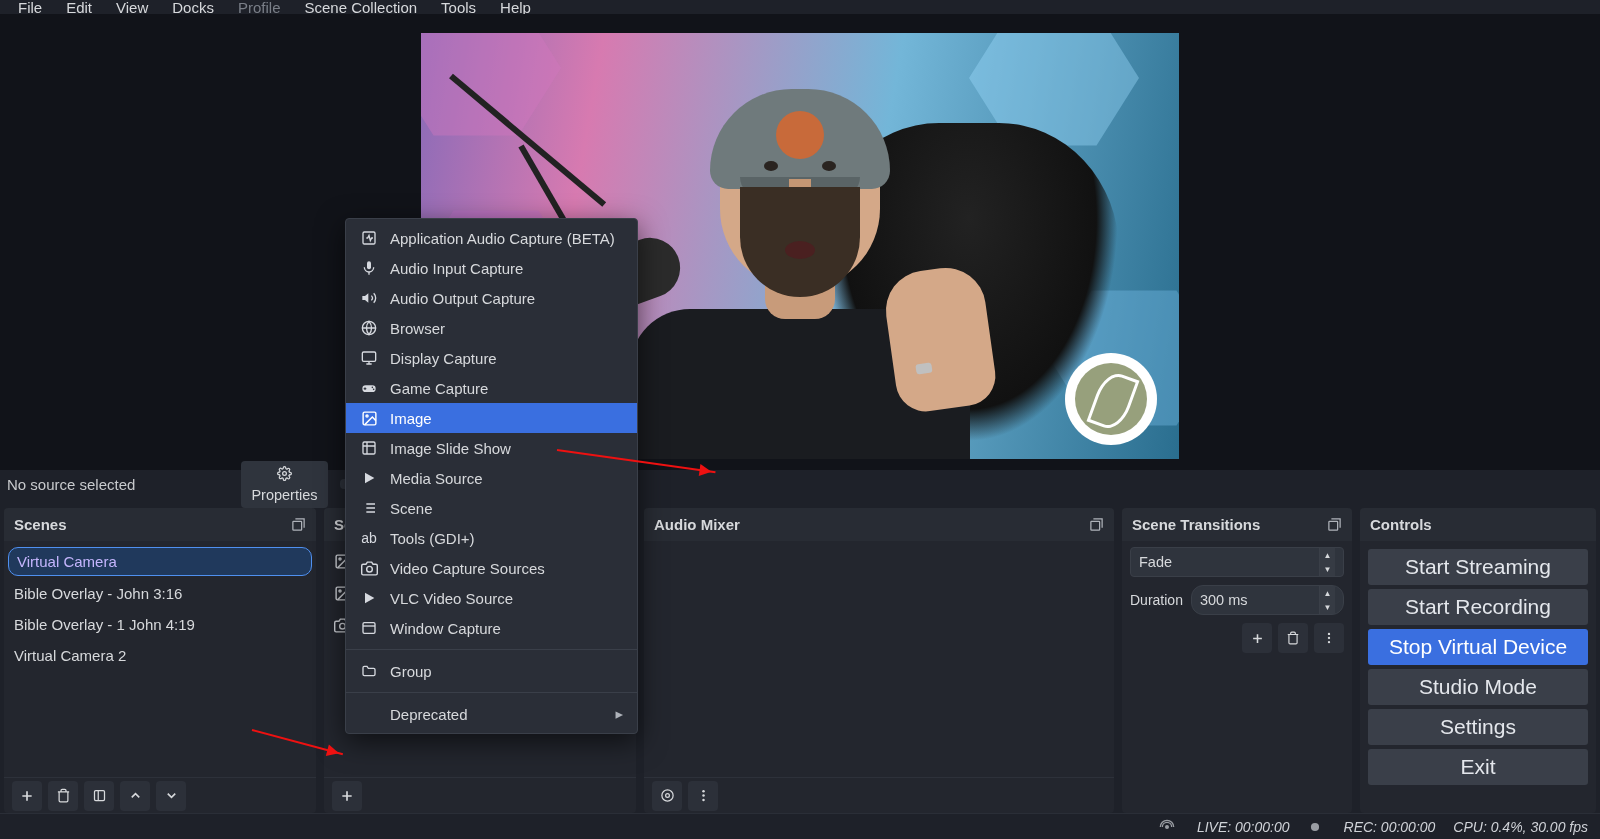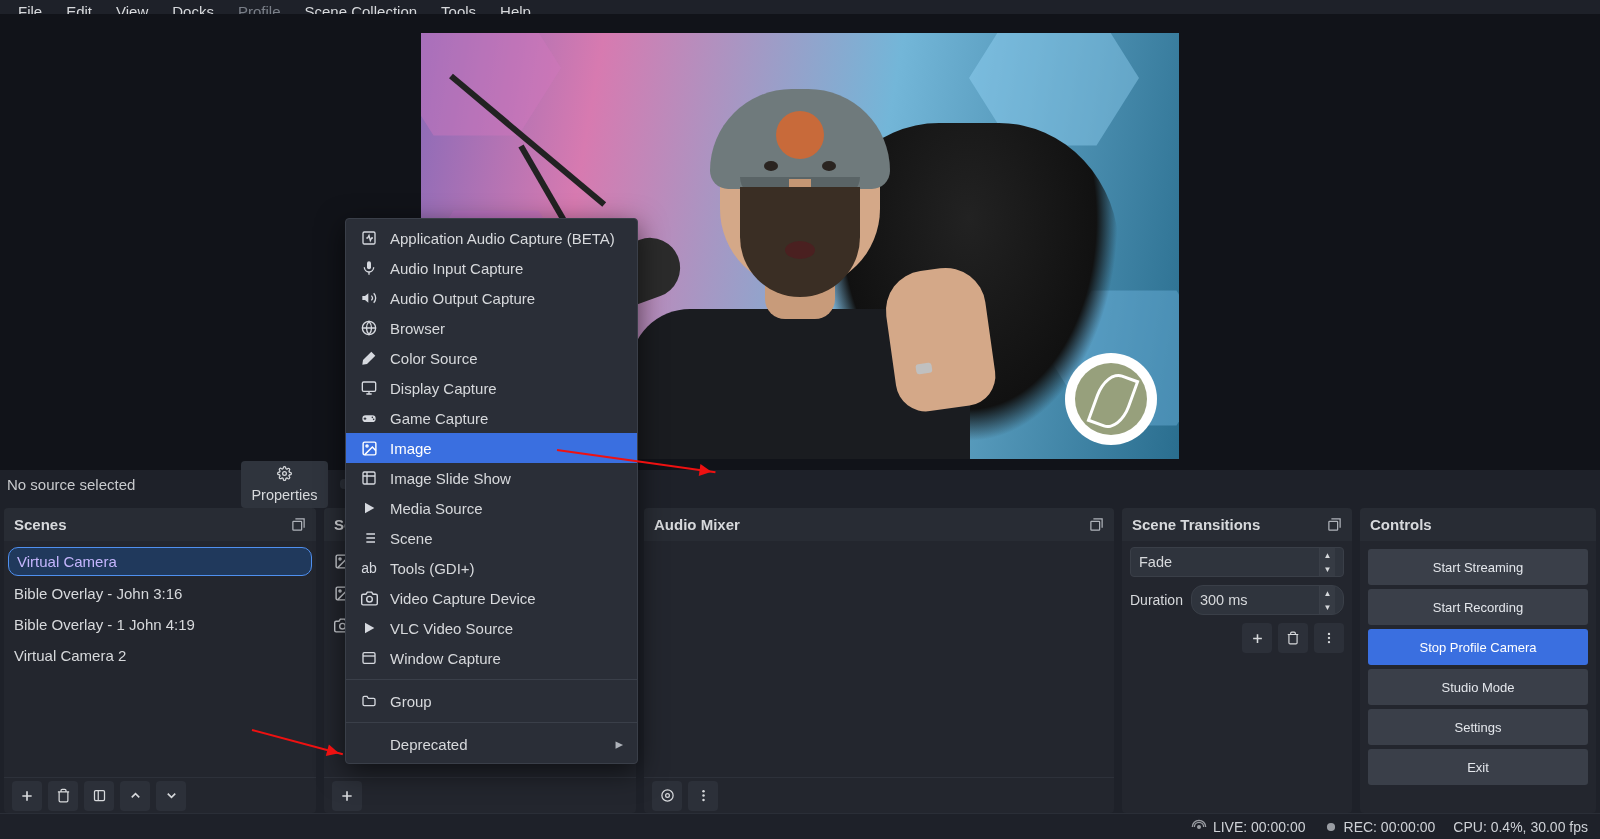--- a/index.html
+++ b/index.html
@@ -1,19 +1,19 @@
 <!DOCTYPE html>
 <html><head>
 <meta charset="utf-8">
 <style>
 * { margin: 0; padding: 0; box-sizing: border-box; font-family: -apple-system, BlinkMacSystemFont, "Segoe UI", Arial, sans-serif; user-select: none; }
 body { background: #1e2129; color: #d7d9dc; width: 1600px; height: 839px; overflow: hidden; position: relative; font-size: 14px; }
 
 
-.menubar { display: flex; gap: 0; padding: 4px 6px; height: 14px; align-items: flex-start; font-size: 15px; }
+.menubar { display: flex; gap: 0; padding: 4px 6px; height: 14px; align-items: center; font-size: 15px; }
 .menubar .mitem { padding: 0 12px; cursor: pointer; line-height: 1; }
 .menubar .mitem.active { color: #7a7f88; }
 
 
 .preview-wrap { position: absolute; top: 14px; left: 0; right: 0; height: 456px; background: #111319; display: flex; align-items: center; justify-content: center; }
 .preview { width: 758px; height: 426px; margin-top: 8px; background: linear-gradient(100deg,#8a6bb8 0%,#d77ab0 22%,#73b6d8 58%,#2a6e8f 100%); position: relative; overflow: hidden; }
 .hex { position: absolute; width: 170px; height: 150px; background: rgba(255,255,255,0.55); clip-path: polygon(25% 5%,75% 5%,100% 50%,75% 95%,25% 95%,0% 50%); opacity: 0.7; }
 .hex.h1 { left: -30px; top: -40px; background: rgba(210,120,190,0.6); }
 .hex.h2 { left: -10px; top: 170px; background: rgba(190,110,200,0.55); }
 .hex.h3 { right: 40px; top: -30px; background: rgba(160,220,255,0.55); }
@@ -71,41 +71,41 @@
 
 .ibtn { width:30px; height:30px; background:#2c3039; border:none; border-radius:4px; color:#d7d9dc; display:flex; align-items:center; justify-content:center; cursor:pointer; font-size:16px; }
 
 
 .select { background:#2f343d; border:1px solid #3a3f48; color:#d7d9dc; height:30px; border-radius:4px; padding:0 8px; font-size:14.5px; width:100%; display:flex; align-items:center; justify-content:space-between; }
 .spin { display:flex; flex-direction:column; }
 .spin .ar { width:16px; height:14px; background:#363b44; display:flex; align-items:center; justify-content:center; font-size:8px; border-left:1px solid #3a3f48; }
 .trow { display:flex; align-items:center; gap:8px; padding:6px 8px; }
 
 
-.ctrls .cbtn { width:100%; height:36px; background:#3a3f49; border:none; color:#e4e7ec; font-size:13px; border-radius:3px; margin-bottom:4px; cursor:pointer; }
+.ctrls .cbtn { width:100%; height:36px; background:#3a3f49; border:none; color:#e4e7ec; font-size:21px; border-radius:3px; margin-bottom:4px; cursor:pointer; }
 .ctrls .cbtn.primary { background:#3a6fe0; color:#fff; }
 
 
 .ctxmenu { position:absolute; left:345px; top:218px; width:293px; background:#2a2e37; border:1px solid #3a3f49; border-radius:4px; box-shadow:0 8px 28px rgba(0,0,0,0.6); z-index:50; padding:4px 0; }
 .ctxitem { display:flex; align-items:center; gap:12px; padding:6px 14px; font-size:15px; cursor:pointer; }
 .ctxitem .cico { width:18px; height:18px; display:flex; align-items:center; justify-content:center; color:#d6d9df; }
 .ctxitem.hl { background:#3a6fe0; color:#fff; }
 .ctxitem.hl .cico { color:#fff; }
 .ctxsep { height:1px; background:#3a3f49; margin:6px 0; }
 .ctxitem .sub { margin-left:auto; color:#aeb2b9; }
 
 
 .arrow { position:absolute; background:#e11; height:2px; transform-origin:left center; z-index:60; }
 .arrow::after { content:""; position:absolute; right:-2px; top:-5px; border:6px solid transparent; border-left:12px solid #e11; }
 .arrow.a1 { left:557px; top:449px; width:160px; transform:rotate(8deg); }
 .arrow.a2 { left:252px; top:729px; width:94px; transform:rotate(15deg); }
 
 
 .status { position:absolute; left:0; right:0; bottom:0; height:26px; background:#1e2129; display:flex; align-items:center; justify-content:flex-end; gap:18px; padding:0 12px; font-size:14px; color:#cfd2d7; border-top:1px solid #2a2e37; }
-.status .sitm { display:flex; align-items:center; gap:6px; }
+.status .sitm { display:flex; align-items:center; gap:22px;font-style:italic; }
 .status svg { opacity:0.7; }
 
 svg { display:block; }
 </style>
 </head>
 <body>
 
 <div class="menubar" id="menubar">
     <div class="mitem">File</div>
     <div class="mitem">Edit</div>
@@ -342,21 +342,21 @@
     </div>
   </div>
 
   <div class="dock ctrls">
     <div class="dock-hdr">
       <span>Controls</span>
     </div>
     <div class="dock-body" style="padding:8px;">
       <button class="cbtn">Start Streaming</button>
       <button class="cbtn">Start Recording</button>
-      <button class="cbtn primary">Stop Profile Camera</button>
+      <button class="cbtn primary">Stop Virtual Device</button>
       <button class="cbtn">Studio Mode</button>
       <button class="cbtn">Settings</button>
       <button class="cbtn">Exit</button>
     </div>
   </div>
 
 </div>
 
 <div class="ctxmenu" id="ctxmenu">
     <div class="ctxitem">
@@ -388,28 +388,20 @@
       <span>Audio Output Capture</span>
     </div>
     <div class="ctxitem">
       <span class="cico">
         <svg width="16" height="16" viewBox="0 0 24 24" fill="none" stroke="currentColor" stroke-width="2">
           <circle cx="12" cy="12" r="10"></circle>
           <path d="M2 12h20M12 2a15 15 0 0 1 0 20 15 15 0 0 1 0-20z"></path>
         </svg>
       </span>
       <span>Browser</span>
-    </div>
-    <div class="ctxitem">
-      <span class="cico">
-        <svg width="16" height="16" viewBox="0 0 24 24" fill="currentColor">
-          <path d="M15.5 2.5l6 6L9 21l-7 1 1-7z"></path>
-        </svg>
-      </span>
-      <span>Color Source</span>
     </div>
     <div class="ctxitem">
       <span class="cico">
         <svg width="16" height="16" viewBox="0 0 24 24" fill="none" stroke="currentColor" stroke-width="2">
           <rect x="2" y="3" width="20" height="14" rx="2"></rect>
           <path d="M8 21h8M12 17v4"></path>
         </svg>
       </span>
       <span>Display Capture</span>
     </div>
@@ -465,21 +457,21 @@
       </span>
       <span>Tools (GDI+)</span>
     </div>
     <div class="ctxitem">
       <span class="cico">
         <svg width="17" height="17" viewBox="0 0 24 24" fill="none" stroke="currentColor" stroke-width="2">
           <path d="M23 19a2 2 0 0 1-2 2H3a2 2 0 0 1-2-2V8a2 2 0 0 1 2-2h4l2-3h6l2 3h4a2 2 0 0 1 2 2z"></path>
           <circle cx="12" cy="13" r="4"></circle>
         </svg>
       </span>
-      <span>Video Capture Device</span>
+      <span>Video Capture Sources</span>
     </div>
     <div class="ctxitem">
       <span class="cico">
         <svg width="16" height="16" viewBox="0 0 24 24" fill="currentColor">
           <path d="M6 4l14 8-14 8z"></path>
         </svg>
       </span>
       <span>VLC Video Source</span>
     </div>
     <div class="ctxitem">

